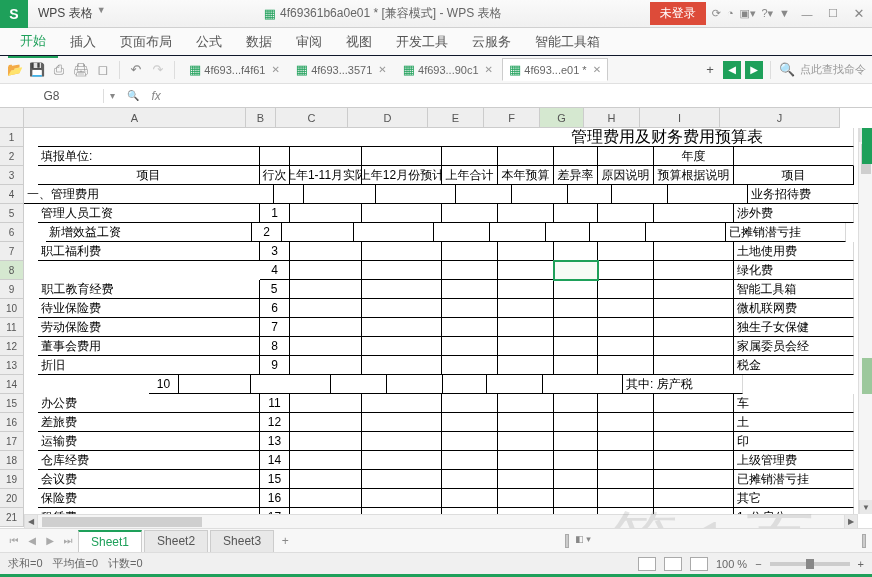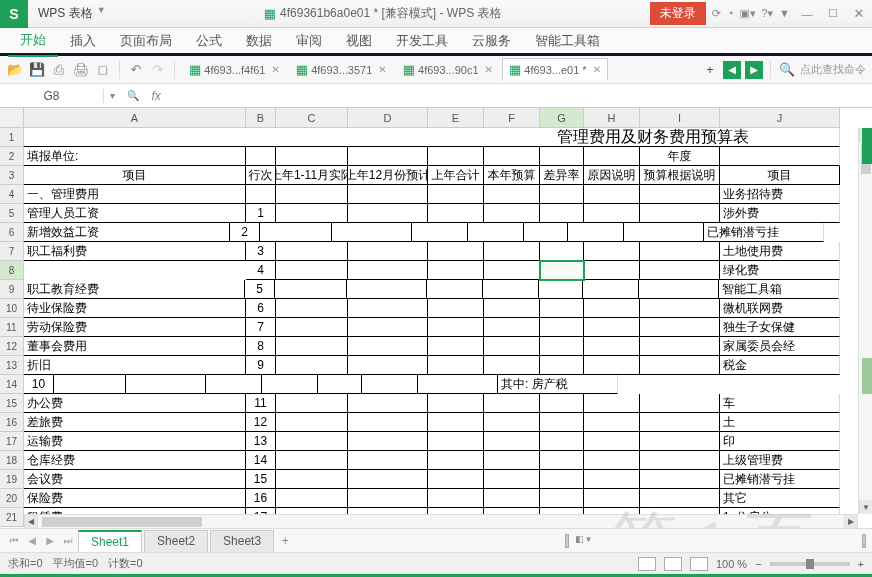--- a/index.html
+++ b/index.html
@@ -12,21 +12,21 @@
 .tdrop { color:#888; margin-left:4px; font-size:9px; }
 .doc-title { flex: 1; text-align: center; color: #666; font-size: 12px; display: flex; align-items: center; justify-content: center; gap: 4px; }
 .doc-icon { color: #1ea05a; font-size: 13px; }
 .login-btn { background: #dd4b39; color: #fff; padding: 3px 10px; font-size: 12px; margin-right: 6px; }
 .win-ctrls { display: flex; align-items: center; gap: 0; }
 .win-ctrls span { width: 26px; height: 28px; display: flex; align-items: center; justify-content: center; color: #888; font-size: 11px; }
 .win-ctrls span.close { font-size: 13px; }
 .tb-icons { display:flex; gap:6px; color:#888; font-size:11px; padding-right:4px; }
 
 
-.menubar { height: 28px; background: #fafafa; display: flex; align-items: center; padding-left: 8px; border-bottom: 3px solid #0f172a; }
+.menubar { height: 28px; background: #fafafa; display: flex; align-items: center; padding-left: 8px; border-bottom: 1px solid #0f172a; }
 .menubar span { padding: 6px 12px; color: #555; font-size: 13px; cursor: pointer; }
 .menubar span.active { color: #1ea05a; border-bottom: 2px solid #1ea05a; font-weight: 500; }
 
 
 .toolbar { height: 28px; background: #f7f7f7; display: flex; align-items: center; padding: 0 6px; border-bottom: 1px solid #e0e0e0; gap: 4px; }
 .tb-ico { width: 18px; height: 18px; display: flex; align-items: center; justify-content: center; color: #555; font-size: 13px; }
 .tb-sep { width: 1px; height: 18px; background: #ddd; margin: 0 3px; }
 .doctab { display: flex; align-items: center; padding: 3px 6px; color: #666; font-size: 11px; gap: 3px; border: 1px solid transparent; }
 .doctab.active { background: #fff; border: 1px solid #ccc; border-bottom: 1px solid #fff; }
 .doctab .dclose { color: #999; font-size: 10px; margin-left: 3px; }
@@ -44,21 +44,21 @@
 
 .grid-wrap { position: relative; height: 420px; background: #fff; overflow: hidden; }
 .corner { position: absolute; left: 0; top: 0; width: 24px; height: 20px; background: #f0f0f0; border-right: 1px solid #ccc; border-bottom: 1px solid #ccc; z-index: 5; }
 .colhdrs { position: absolute; left: 24px; top: 0; height: 20px; display: flex; z-index: 4; }
 .colhdr { background: #eee; border-right: 1px solid #ccc; border-bottom: 1px solid #ccc; display: flex; align-items: center; justify-content: center; color: #555; font-size: 11px; height: 20px; }
 .colhdr.sel { background: #d5e8d0; }
 .rowhdrs { position: absolute; left: 0; top: 20px; width: 24px; z-index: 4; }
 .rowhdr { background: #eee; border-bottom: 1px solid #ccc; border-right: 1px solid #ccc; display: flex; align-items: center; justify-content: center; color: #555; font-size: 10px; height: 19px; }
 .rowhdr.sel { background: #d5e8d0; }
 .cells { position: absolute; left: 24px; top: 20px; }
-.row { display: flex; height: 19px; }
+.row { display: flex; height: 19px; justify-content: center; }
 .cell { border-right: 1px solid #d8d8d8; border-bottom: 1px solid #d8d8d8; height: 19px; display: flex; align-items: center; padding: 0 3px; color: #000; font-size: 12px; overflow: hidden; white-space: nowrap; background: #fff; }
 .cell.bb { border-bottom: 1px solid #000; }
 .cell.br { border-right: 1px solid #000; }
 .cell.center { justify-content: center; }
 .cell.cursor { outline: 2px solid #1ea05a; outline-offset: -1px; background: #f6fbf6; z-index: 3; position: relative; }
 
 
 .watermark { position: absolute; font-size: 68px; color: rgba(150,150,150,0.25); font-family: "SimSun", serif; pointer-events: none; z-index: 2; }
 .wm1 { left: 610px; top: 390px; }
 
@@ -236,21 +236,21 @@
         <div class="cell br bb center" style="width: 72px;">上年1-11月实际</div>
         <div class="cell br bb center" style="width: 80px;">上年12月份预计</div>
         <div class="cell br bb center" style="width: 56px;">上年合计</div>
         <div class="cell br bb center" style="width: 56px;">本年预算</div>
         <div class="cell br bb center" style="width: 44px;">差异率</div>
         <div class="cell br bb center" style="width: 56px;">原因说明</div>
         <div class="cell br bb center" style="width: 80px;">预算根据说明</div>
         <div class="cell br bb center" style="width: 120px;">项目</div>
       </div>
       <div class="row">
-        <div class="cell br bb" style="width: 222px;">一、管理费用</div>
+        <div class="cell br bb" style="width: 250px;">一、管理费用</div>
         <div class="cell br bb center" style="width: 30px;"></div>
         <div class="cell br bb" style="width: 72px;"></div>
         <div class="cell br bb" style="width: 80px;"></div>
         <div class="cell br bb" style="width: 56px;"></div>
         <div class="cell br bb" style="width: 56px;"></div>
         <div class="cell br bb" style="width: 44px;"></div>
         <div class="cell br bb" style="width: 56px;"></div>
         <div class="cell br bb" style="width: 80px;"></div>
         <div class="cell bb" style="width: 120px;">业务招待费</div>
       </div>

